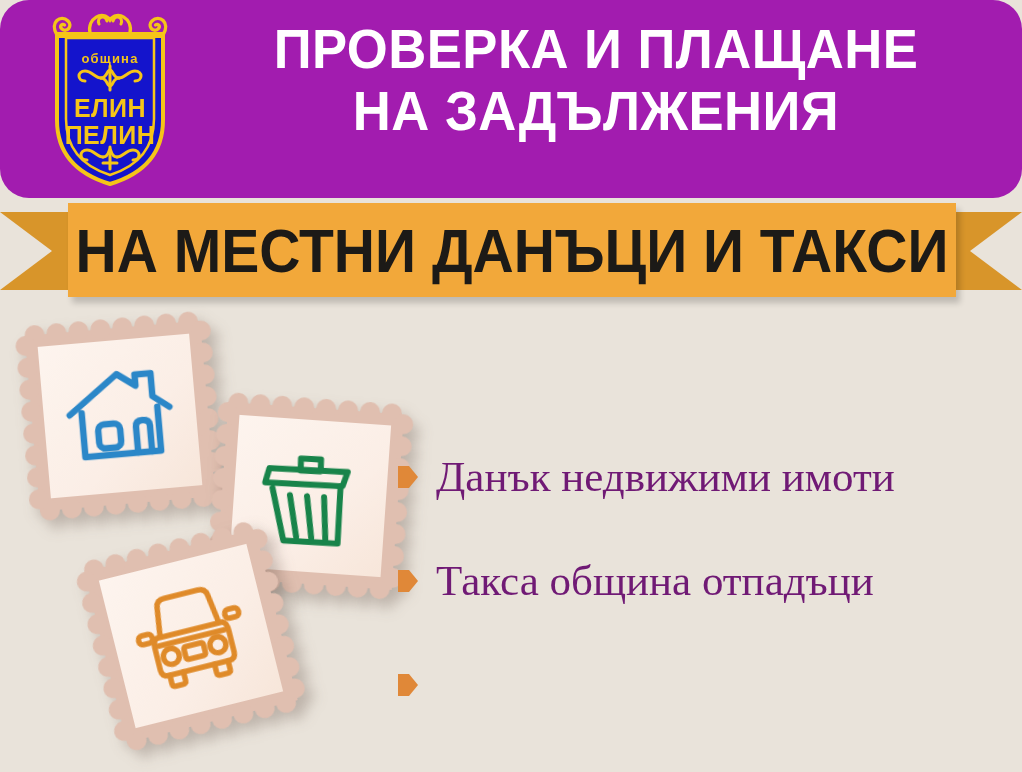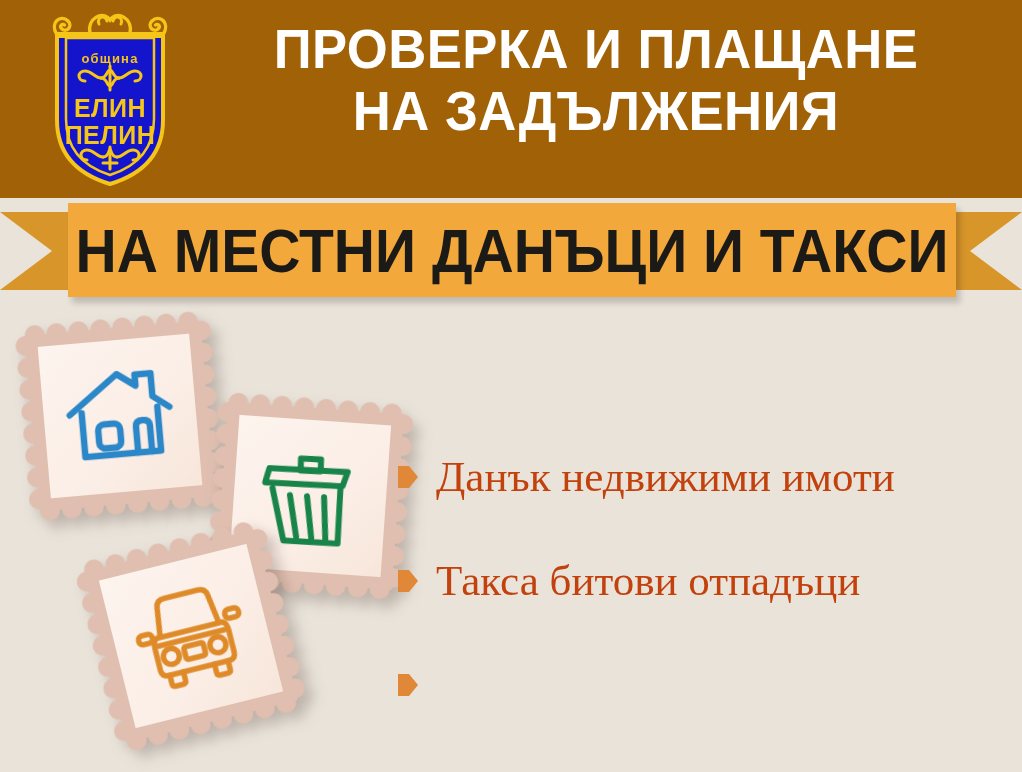--- a/index.html
+++ b/index.html
@@ -8,22 +8,23 @@
     background:#e9e3da;
     font-family:"Liberation Sans", sans-serif;
     overflow:hidden;
     position:relative;
   }
   #stage{position:relative;width:1022px;height:772px;overflow:hidden;background:#e9e3da;}
 
   
   .header{
     position:absolute;left:0;top:0;width:1022px;height:198px;
-    background:#a16207;
+    background:#a21caf;
     z-index:5;
+    border-radius:29px;
   }
   .logo-wrap{
     position:absolute;left:35px;top:8px;width:150px;height:180px;
   }
   .logo-wrap svg{display:block;}
   .header-title{
     position:absolute;left:190px;top:18px;width:812px;
     text-align:center;
     color:#ffffff;
     font-family:"Liberation Sans", sans-serif;
@@ -96,21 +97,21 @@
     height:104px;
   }
   .bullet-mark{
     width:20px;height:22px;flex:0 0 20px;margin-right:18px;
     background:#e08838;
     clip-path:polygon(0 0, 11px 0, 20px 11px, 11px 22px, 0 22px);
   }
   .bullet-text{
     font-family:"Liberation Serif", serif;
     font-size:43px;
-    color:#c2410c;
+    color:#701a75;
     line-height:1.05;
     white-space:nowrap;
   }
 </style>
 </head>
 <body>
 
 <div id="stage">
 
   <div class="header">
@@ -338,21 +339,21 @@
 
   <div class="bullets">
 
     <div class="bullet-row">
       <span class="bullet-mark"></span>
       <span class="bullet-text">Данък недвижими имоти</span>
     </div>
 
     <div class="bullet-row">
       <span class="bullet-mark"></span>
-      <span class="bullet-text">Такса битови отпадъци</span>
+      <span class="bullet-text">Такса община отпадъци</span>
     </div>
 
     <div class="bullet-row">
       <span class="bullet-mark"></span>
     </div>
 
   </div>
 
 </div>
 

